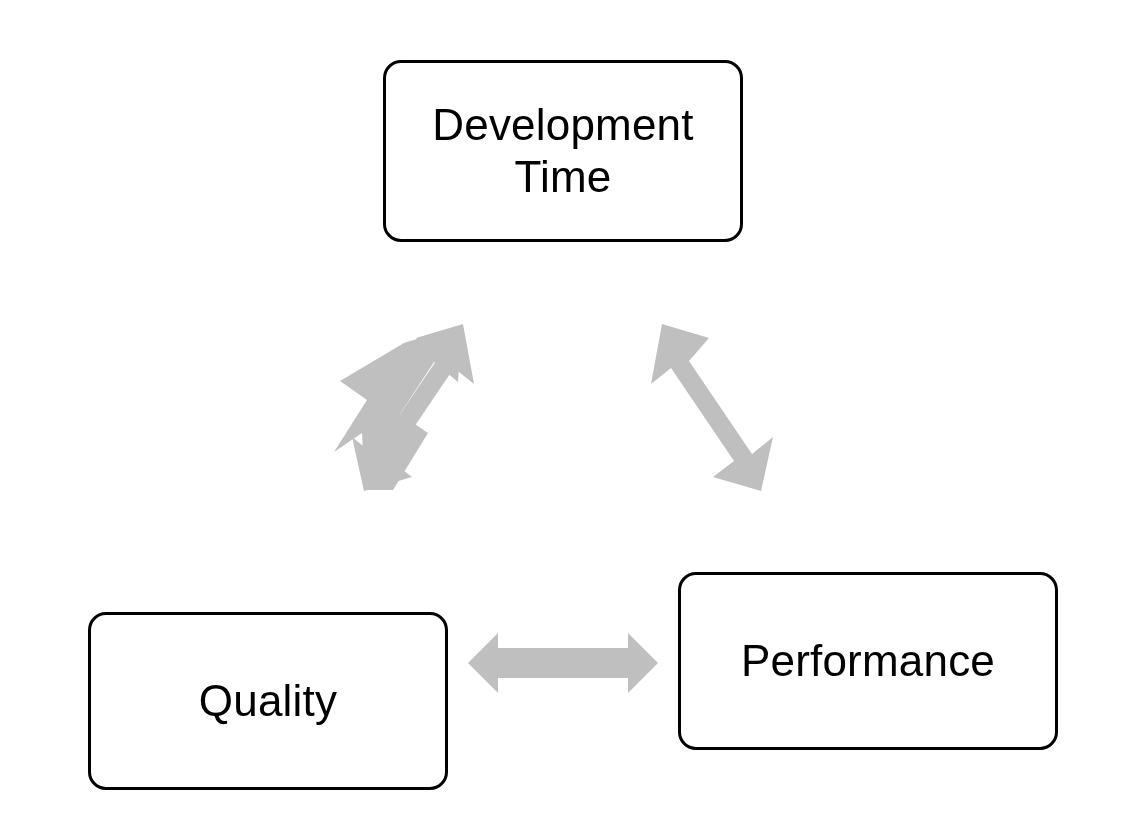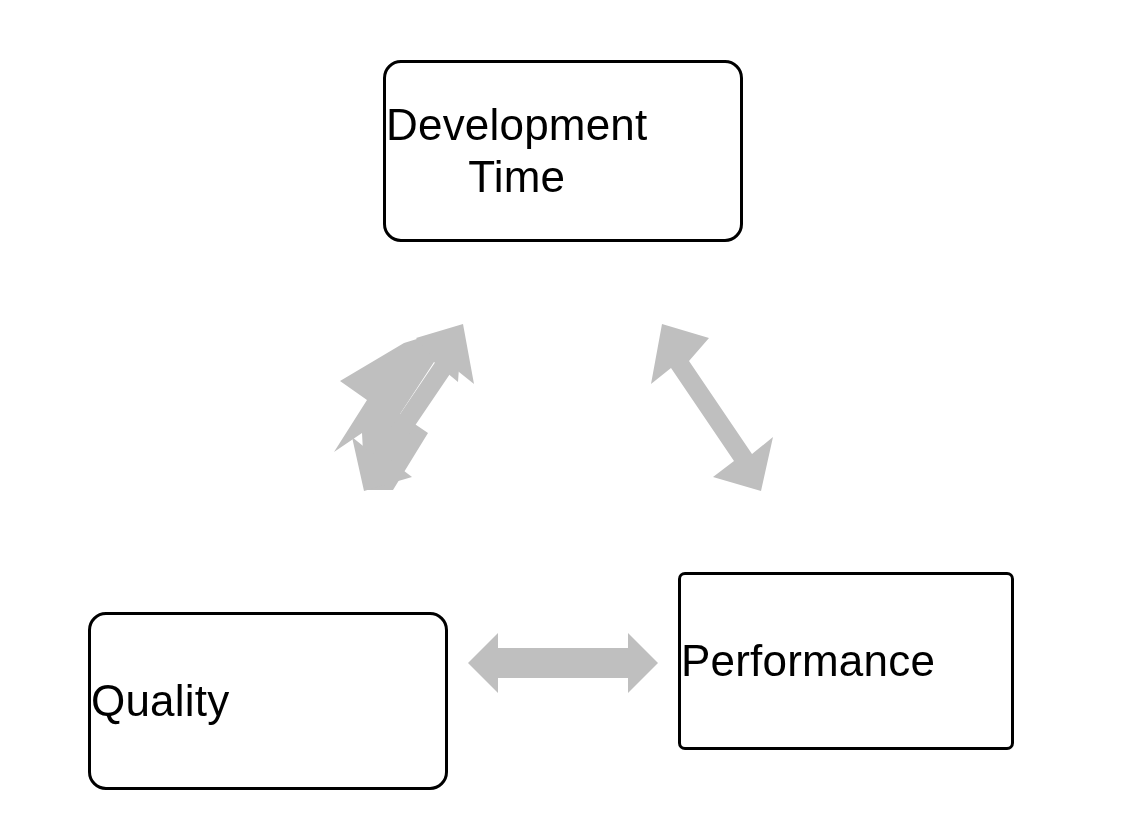--- a/index.html
+++ b/index.html
@@ -19,20 +19,21 @@
     overflow: hidden;
   }
   .node-box {
     position: absolute;
     box-sizing: border-box;
     background: #FFFFFF;
     border: 3px solid #000000;
     border-radius: 18px;
     display: flex;
     align-items: center;
+    justify-content: center;
     text-align: center;
   }
   .node-label {
     font-family: "Liberation Sans", sans-serif;
     font-size: 44px;
     line-height: 1.18;
     color: #000000;
     font-weight: 400;
     letter-spacing: 0.2px;
     white-space: pre-line;
@@ -46,23 +47,22 @@
   #node-quality {
     left: 88px;
     top: 572px;
     width: 360px;
     height: 178px;
     margin-top: 40px;
   }
   #node-performance {
     left: 678px;
     top: 572px;
-    width: 336px;
+    width: 380px;
     height: 178px;
-    border-radius: 7px;
   }
   .connector-layer {
     position: absolute;
     left: 0;
     top: 0;
     width: 1129px;
     height: 824px;
     pointer-events: none;
   }
   .connector-layer svg {

